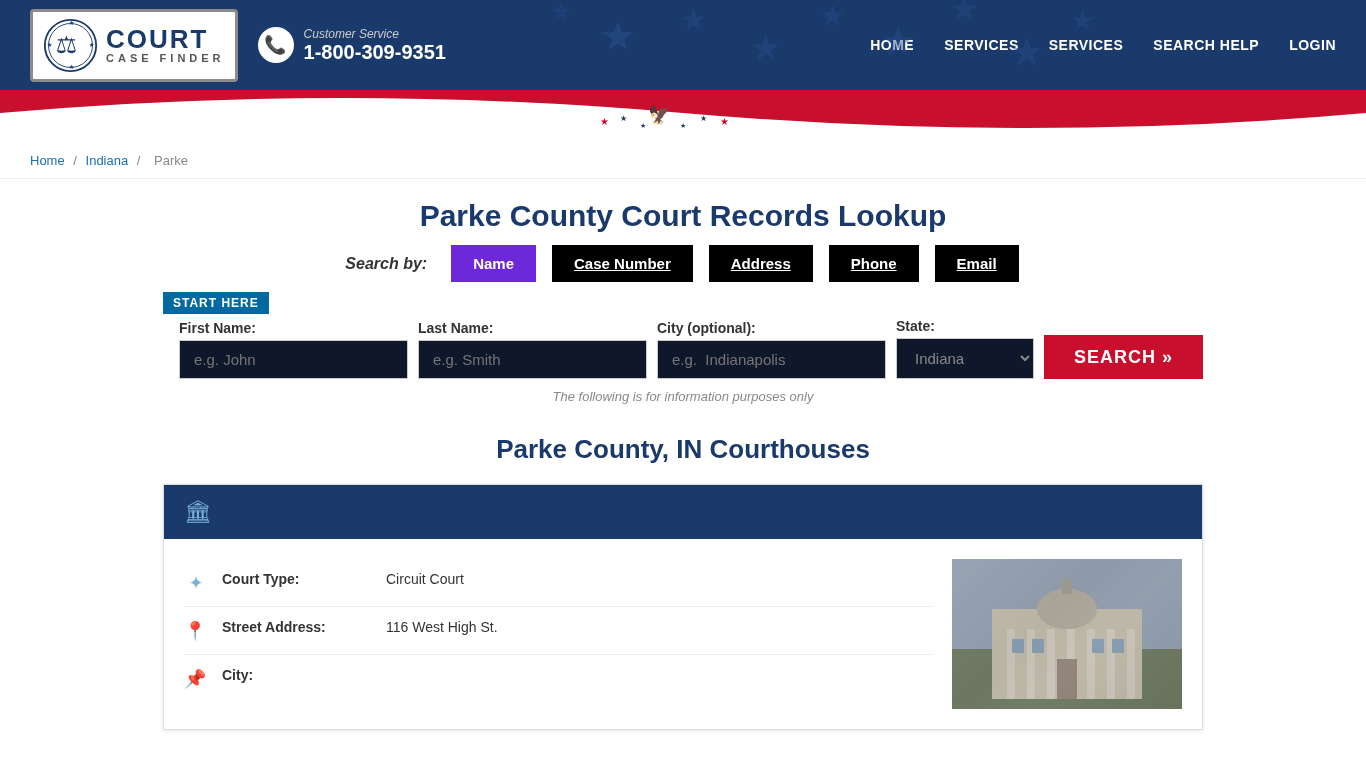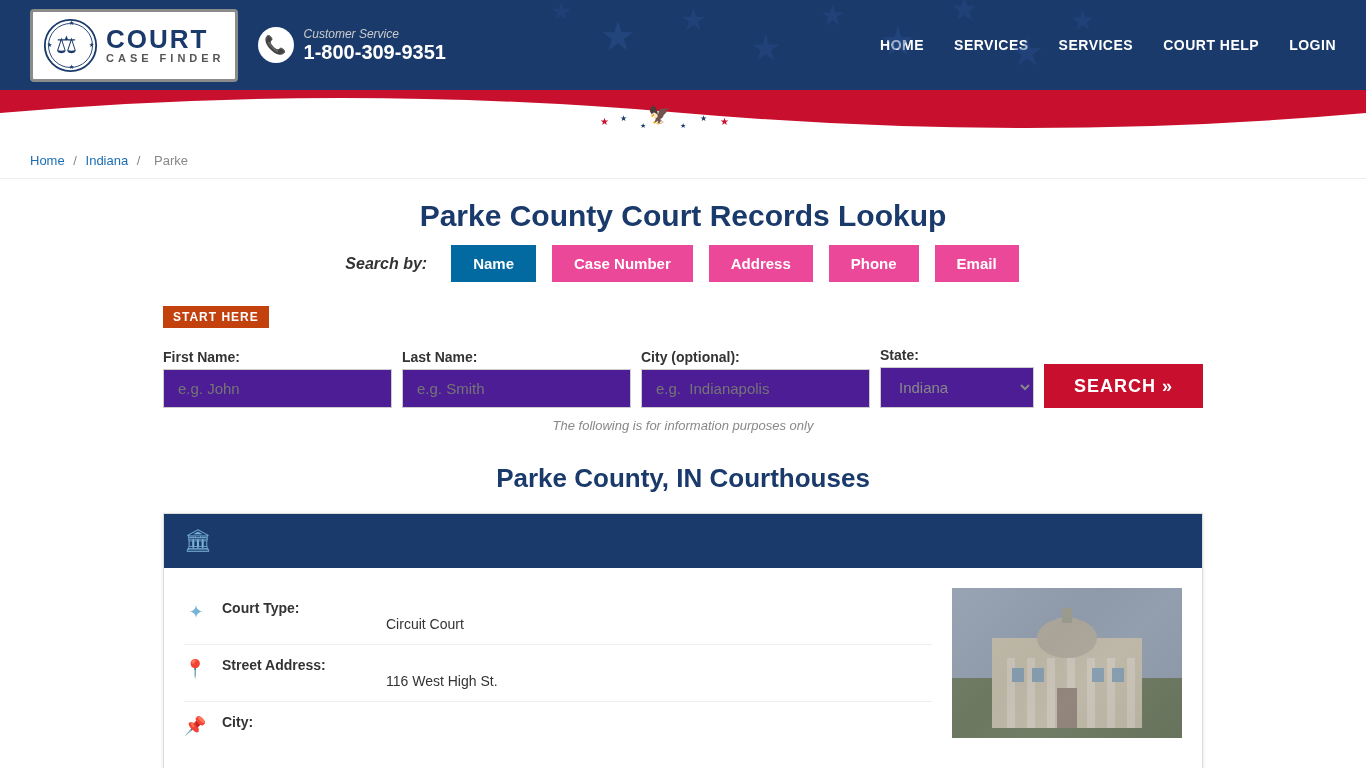--- a/index.html
+++ b/index.html
@@ -121,76 +121,77 @@
       color: #1a3a6b;
       margin-bottom: 12px;
     }
 
     
     .search-by-row {
       display: flex;
       align-items: center;
       justify-content: center;
       gap: 12px;
-      margin-bottom: 24px;
+      margin-bottom: 10px;
     }
     .search-by-label {
       font-size: 16px;
       font-weight: bold;
       font-style: italic;
       color: #333;
       margin-right: 10px;
     }
     .tab-btn {
       padding: 10px 22px;
       border: none;
       cursor: pointer;
       font-size: 15px;
       font-weight: bold;
       color: #fff;
       margin: 0 2px;
       border-radius: 0;
     }
-    .tab-btn.active { background: #0369a1; }
-    .tab-btn.inactive { background: #ec4899; }
+    .tab-btn.active { background: #6d28d9; }
+    .tab-btn.inactive { background: #000000; text-decoration: underline; }
 
     
     .start-here-badge {
       display: inline-block;
-      background: #c2410c;
+      background: #0369a1;
       color: #fff;
       font-size: 12px;
       font-weight: bold;
       padding: 4px 10px;
       letter-spacing: 1px;
-      margin-bottom: 19px;
+      margin-bottom: 4px;
     }
 
     
     .form-row {
       display: flex;
       align-items: flex-end;
       gap: 10px;
       margin-bottom: 10px;
+      margin-left: 16px;
     }
     .form-group {
       display: flex;
       flex-direction: column;
       gap: 4px;
     }
     .form-group label {
       font-size: 14px;
       font-weight: bold;
       color: #333;
     }
     .form-group input, .form-group select {
       padding: 10px 14px;
       border: 1px solid #ccc;
       font-size: 15px;
-      background: #4c1d95;
+      background: #0f172a;
       color: #888;
       outline: none;
     }
     .form-group.fname { flex: 1; }
     .form-group.lname { flex: 1; }
     .form-group.city { flex: 1.4; }
     .form-group.state { flex: 1.2; }
     .search-btn {
       background: #c8102e;
       color: #fff;
@@ -266,21 +267,20 @@
       text-align: center;
       margin-top: 1px;
     }
     .detail-label {
       font-weight: bold;
       color: #333;
       min-width: 150px;
     }
     .detail-value {
       color: #333;
-      margin-top: 16px;
     }
     .courthouse-image {
       width: 230px;
       height: 150px;
       background: #ccc;
       flex-shrink: 0;
       overflow: hidden;
     }
     .courthouse-image-placeholder {
       width: 100%;
@@ -341,21 +341,21 @@
         <div class="cs-label">Customer Service</div>
         <div class="cs-number">1-800-309-9351</div>
       </div>
     </div>
   </div>
 
   <nav class="header-nav">
     <a href="#">HOME</a>
     <a href="#">SERVICES</a>
     <a href="#">SERVICES</a>
-    <a href="#">COURT HELP</a>
+    <a href="#">SEARCH HELP</a>
     <a href="#">LOGIN</a>
   </nav>
 </header>
 
 <div style="background:#c8102e; height:8px;"></div>
 <div style="background:#fff; position:relative; height:45px; overflow:hidden;">
   <svg viewBox="0 0 1366 60" xmlns="http://www.w3.org/2000/svg" style="position:absolute;top:-15px;left:0;width:100%;">
     <path d="M0,30 Q340,0 683,30 Q1026,60 1366,30 L1366,0 L0,0 Z" fill="#c8102e"></path>
 
     <text x="660" y="38" font-size="18" fill="#1a3a6b" text-anchor="middle">🦅</text>

